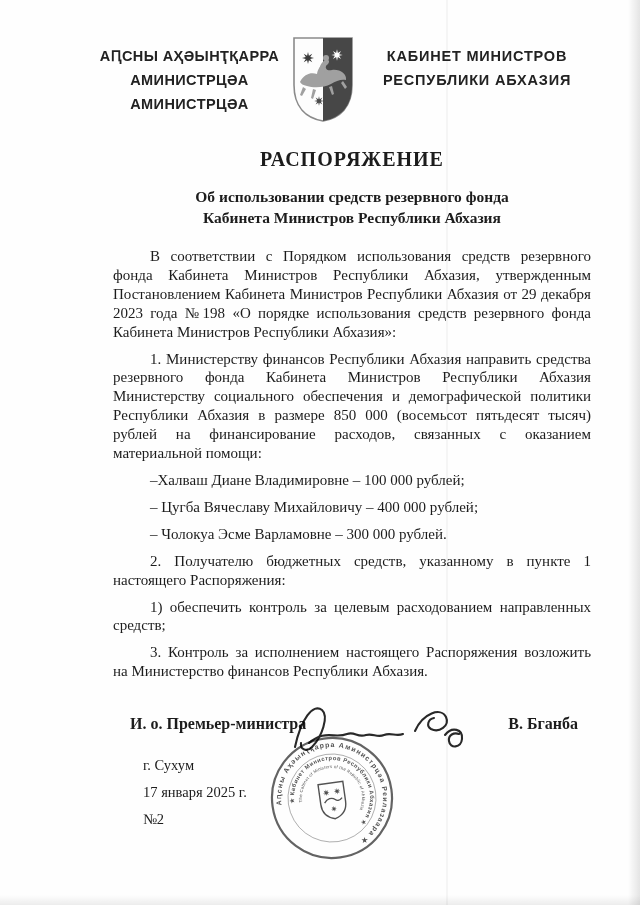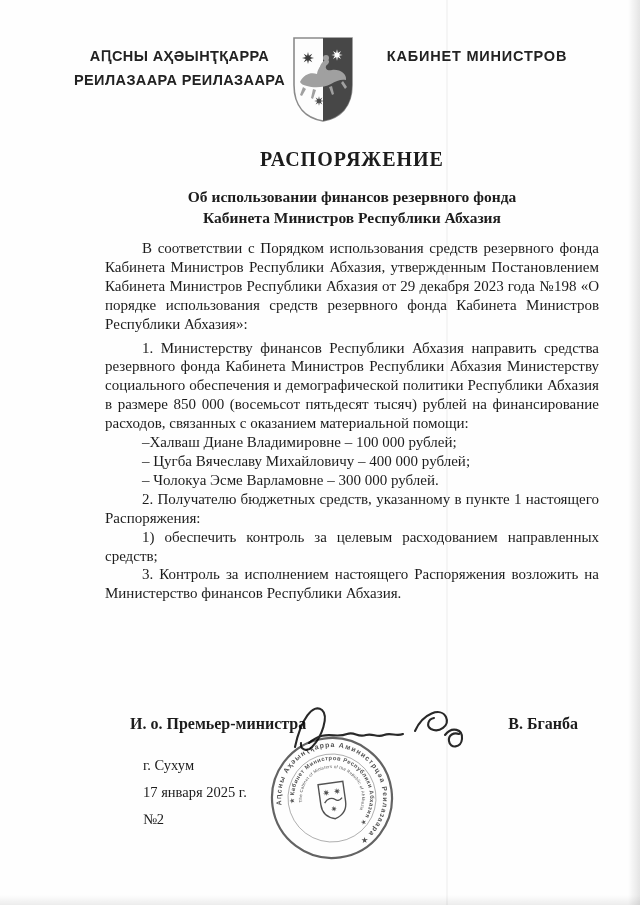--- a/index.html
+++ b/index.html
@@ -10,34 +10,34 @@
   
   .scan-edge-right{position:absolute;top:0;right:0;width:12px;height:100%;
     background:linear-gradient(to right, rgba(0,0,0,0), rgba(0,0,0,0.10));}
   .scan-edge-bottom{position:absolute;left:0;bottom:0;width:100%;height:10px;
     background:linear-gradient(to bottom, rgba(0,0,0,0), rgba(0,0,0,0.07));}
   .crease{position:absolute;left:446px;top:0;width:2px;height:905px;background:rgba(0,0,0,0.035);}
 
   
   .org{position:absolute;text-align:center;font-family:"Liberation Sans",sans-serif;
     font-weight:700;font-size:14.5px;line-height:24px;color:#222;letter-spacing:0.4px;}
-  .org-left{left:62px;top:44px;width:235px;}
+  .org-left{left:72px;top:44px;width:235px;}
   .org-right{left:372px;top:44px;width:210px;letter-spacing:0.8px;}
   .emblem{position:absolute;left:291px;top:35px;}
 
   
   .doc-title{position:absolute;left:105px;top:148px;width:494px;text-align:center;
     font-weight:700;font-size:20px;letter-spacing:1px;}
   .doc-subject{position:absolute;left:105px;top:186px;width:494px;text-align:center;
     font-weight:700;font-size:15.5px;line-height:21px;}
 
   
   .body{position:absolute;left:105px;top:239px;width:494px;
     font-size:15px;line-height:18.9px;text-align:justify;}
-  .body p{margin:0;text-indent:37px;}
+  .body p{margin:8px;text-indent:37px;}
   .body p.sp{margin-top:5px;font-family:Liberation Serif, serif;}
 
   
   .sig-row{position:absolute;left:130px;top:715px;width:448px;display:flex;
     justify-content:space-between;font-weight:700;font-size:16px;}
   .signature{position:absolute;left:283px;top:697px;mix-blend-mode:multiply;}
 
   
   .footer{position:absolute;left:143px;top:756px;font-size:14.5px;line-height:19px;}
   .footer > div{margin-bottom:8px;}
@@ -51,21 +51,21 @@
 <body>
 
 <div class="page">
 
   <div class="scan-edge-right"></div>
   <div class="scan-edge-bottom"></div>
   <div class="crease"></div>
 
   <div class="org org-left">
     <div>АԤСНЫ АҲӘЫНҬҚАРРА</div>
-    <div>РЕИЛАЗААРА РЕИЛАЗААРА</div>
+    <div>АМИНИСТРЦӘА АМИНИСТРЦӘА</div>
   </div>
 
   <svg class="emblem" width="64" height="88" viewBox="0 0 64 88">
     <defs>
       <polygon id="star8" points="6,0 2.22,0.92 4.24,4.24 0.92,2.22 0,6 -0.92,2.22 -4.24,4.24 -2.22,0.92 -6,0 -2.22,-0.92 -4.24,-4.24 -0.92,-2.22 0,-6 0.92,-2.22 4.24,-4.24 2.22,-0.92"></polygon>
       <clipPath id="shieldClip">
         <path d="M3,3 H61 V50 C61,72 49,83 32,86 C15,83 3,72 3,50 Z"></path>
       </clipPath>
     </defs>
     <path d="M3,3 H61 V50 C61,72 49,83 32,86 C15,83 3,72 3,50 Z" fill="#fdfdfd" stroke="#8a8a8a" stroke-width="1.6"></path>
@@ -76,25 +76,26 @@
     <g fill="#a0a0a0">
       <path d="M9,47 C13,39 20,37 26,39 C27,33 31,28 35,30 C34,34 36,36 41,35 C49,34 56,39 55,45 C50,44 45,46 40,49 C33,53 22,53 16,51 C12,50 10,49 9,47 Z"></path>
       <path d="M28,38 C28,31 31,26 35,25 C38,24 39,27 37,29 C34,31 33,34 33,38 Z"></path>
       <circle cx="35" cy="23" r="3"></circle>
       <path d="M12,52 l-3,8 l2,1 l4,-7 Z M22,54 l-2,9 l2,1 l3,-9 Z M38,52 l3,8 l2,-1 l-2,-8 Z M50,48 l4,6 l2,-2 l-4,-6 Z"></path>
     </g>
   </svg>
 
   <div class="org org-right">
     <div>КАБИНЕТ МИНИСТРОВ</div>
+    <div>РЕСПУБЛИКИ АБХАЗИЯ</div>
   </div>
 
   <div class="doc-title">РАСПОРЯЖЕНИЕ</div>
   <div class="doc-subject">
-    <div>Об использовании финансов резервного фонда</div>
+    <div>Об использовании средств резервного фонда</div>
     <div>Кабинета Министров Республики Абхазия</div>
   </div>
 
   <main class="body">
     <p>В соответствии с Порядком использования средств резервного фонда Кабинета Министров Республики Абхазия, утвержденным Постановлением Кабинета Министров Республики Абхазия от 29 декабря 2023 года №198 «О порядке использования средств резервного фонда Кабинета Министров Республики Абхазия»:</p>
     <p class="sp">1. Министерству финансов Республики Абхазия направить средства резервного фонда Кабинета Министров Республики Абхазия Министерству социального обеспечения и демографической политики Республики Абхазия в размере 850 000 (восемьсот пятьдесят тысяч) рублей на финансирование расходов, связанных с оказанием материальной помощи:</p>
     <p>–Халваш Диане Владимировне – 100 000 рублей;</p>
     <p>– Цугба Вячеславу Михайловичу – 400 000 рублей;</p>
     <p>– Чолокуа Эсме Варламовне – 300 000 рублей.</p>
     <p>2. Получателю бюджетных средств, указанному в пункте 1 настоящего Распоряжения:</p>

